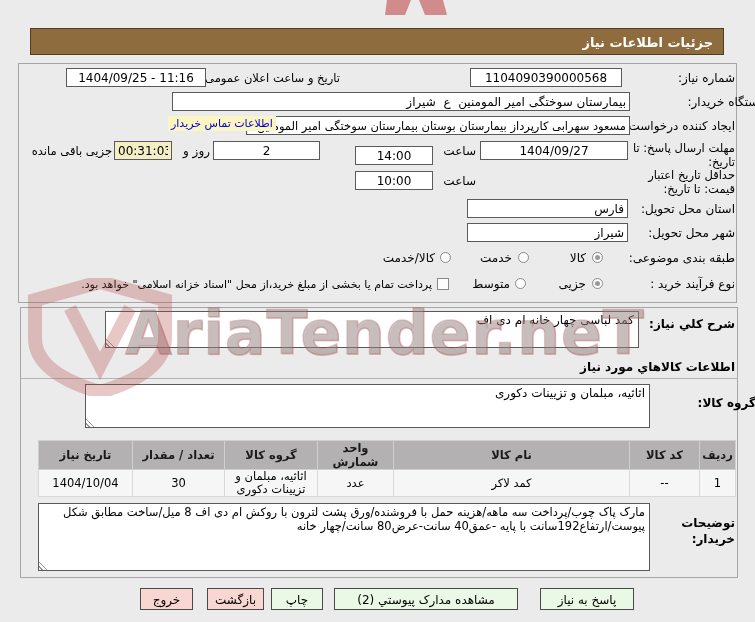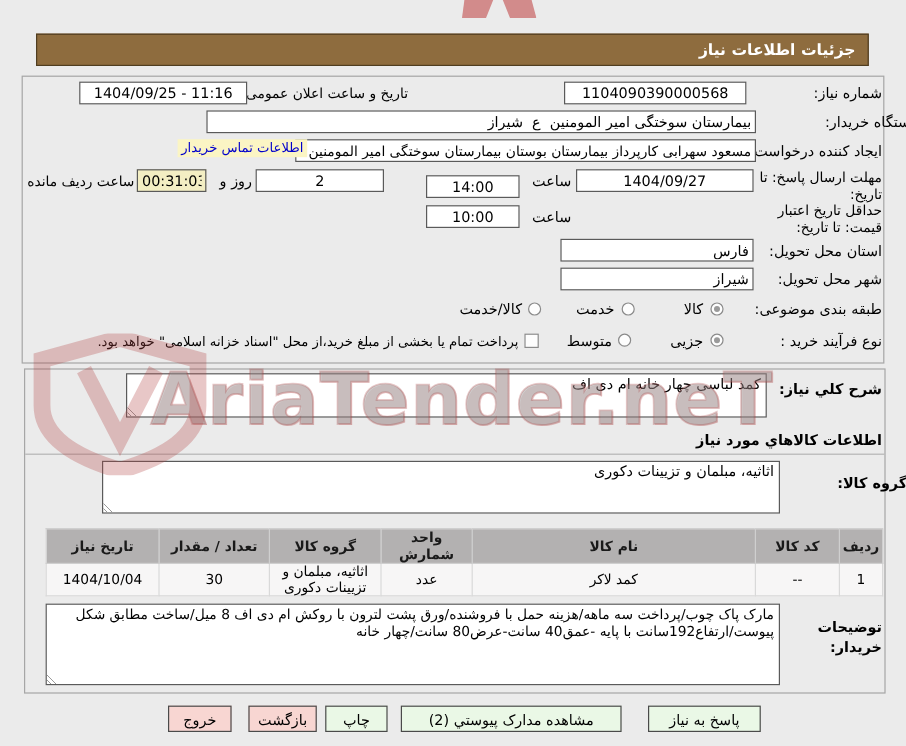--- a/index.html
+++ b/index.html
@@ -18,21 +18,21 @@
   .inp{background:#fff;border:1px solid #5a5a5a;box-sizing:border-box;font-size:12px;height:19px;
        font-family:"DejaVu Sans",sans-serif;padding:0 3px;color:#000;}
   .ctr{text-align:center;direction:ltr;}
   .rt{text-align:right;direction:rtl;}
   .yellow{background:#f3eec3;}
   .ta{background:#fff;border:1px solid #5a5a5a;box-sizing:border-box;font-size:12px;
       font-family:"DejaVu Sans",sans-serif;padding:1px 4px;color:#000;resize:none;text-align:right;direction:rtl;overflow:hidden;}
   .rh{position:absolute;width:9px;height:9px;pointer-events:none;
       background:repeating-linear-gradient(45deg,transparent 0 2px,#9a9a9a 2px 3px);
       clip-path:polygon(0 100%,0 0,100% 100%);}
-  .link{font-size:11px;color:#0000cc;background:#fbf5c4;white-space:nowrap;cursor:pointer;padding:1px 3px;}
+  .link{font-size:11px;color:#0000cc;background:#fbf5c4;white-space:nowrap;cursor:pointer;padding:1px 3px;margin-left:20px;}
   .radio{width:11px;height:11px;border-radius:50%;border:1px solid #8a8a8a;background:#fdfdfd;display:inline-block;box-sizing:border-box;}
   .radio.sel::after{content:'';display:block;width:5px;height:5px;margin:2px;border-radius:50%;background:#9a9a9a;}
   .chk{width:12px;height:12px;border:1px solid #8a8a8a;background:#fdfdfd;display:inline-block;box-sizing:border-box;}
   table.goods{border-collapse:collapse;table-layout:fixed;width:697px;direction:rtl;background:#f7f6f6;border:1px solid #a8a8a8;}
   table.goods th{background:#b3b1b1;color:#1a1a1a;font-size:11.5px;font-weight:bold;border:1px solid #cfcfcf;height:27px;padding:0 2px;}
   table.goods td{font-size:11.5px;color:#000;border:1px solid #d9d9d9;height:26px;text-align:center;padding:0 2px;line-height:13px;}
   .btn{height:22px;border:1px solid #4a4a4a;box-sizing:border-box;font-size:12px;color:#000;
        font-family:"DejaVu Sans",sans-serif;text-align:center;line-height:20px;cursor:pointer;}
   .btn.green{background:#eaf8e6;}
   .btn.pink{background:#f8d6d2;}
@@ -64,21 +64,21 @@
   <input class="abs inp rt" style="left: 246px; top: 116px; width: 384px; font-size: 11.5px;" readonly="" value="مسعود سهرابی کارپرداز بیمارستان بوستان بیمارستان سوختگی امیر المومنین">
   <div class="abs link" style="left:148px;top:116px;">اطلاعات تماس خریدار</div>
 
   <div class="abs lblwrap" style="left:628px;top:141px;width:107px;">مهلت ارسال پاسخ: تا تاریخ:</div>
   <input class="abs inp ctr" style="left: 480px; top: 141px; width: 148px;" readonly="" value="1404/09/27">
   <div class="abs lbl" style="left:438px;top:144px;width:38px;">ساعت</div>
   <input class="abs inp ctr" style="left: 355px; top: 146px; width: 78px;" readonly="" value="14:00">
   <input class="abs inp ctr" style="left: 213px; top: 141px; width: 107px;" readonly="" value="2">
   <div class="abs lbl" style="left:174px;top:144px;width:36px;">روز و</div>
   <input class="abs inp ctr yellow" style="left: 114px; top: 141px; width: 58px;" readonly="" value="00:31:03">
-  <div class="abs lbl" style="left:28px;top:144px;width:84px;font-size:11.5px;">ساعت ردیف مانده</div>
+  <div class="abs lbl" style="left:28px;top:144px;width:84px;font-size:11.5px;">جزیی باقی مانده</div>
 
   <div class="abs lblwrap" style="left:628px;top:168px;width:107px;">حداقل تاریخ اعتبار قیمت: تا تاریخ:</div>
   <div class="abs lbl" style="left:438px;top:174px;width:38px;">ساعت</div>
   <input class="abs inp ctr" style="left: 355px; top: 171px; width: 78px;" readonly="" value="10:00">
 
   <div class="abs lbl" style="left:630px;top:202px;width:105px;">استان محل تحویل:</div>
   <input class="abs inp rt" style="left: 467px; top: 199px; width: 161px;" readonly="" value="فارس">
 
   <div class="abs lbl" style="left:630px;top:226px;width:105px;">شهر محل تحویل:</div>
   <input class="abs inp rt" style="left: 467px; top: 223px; width: 161px;" readonly="" value="شیراز">

